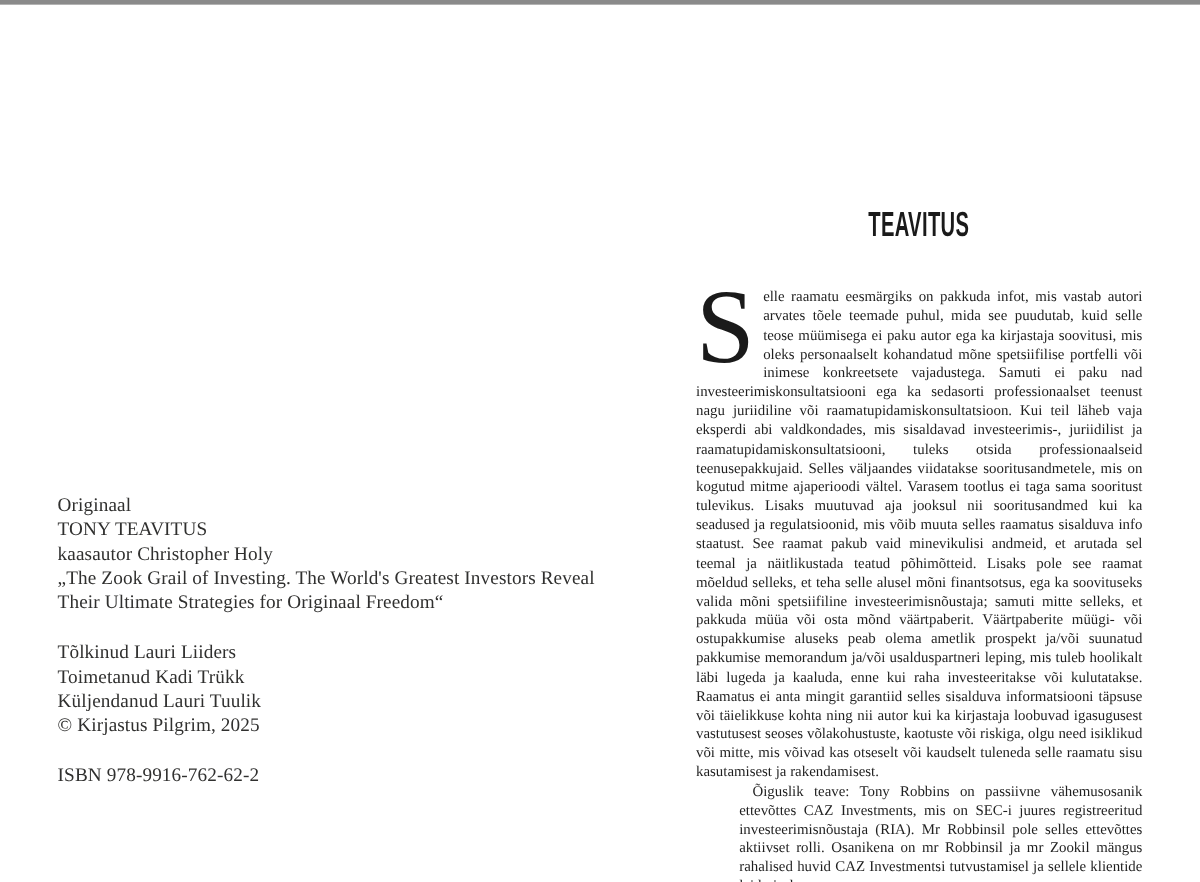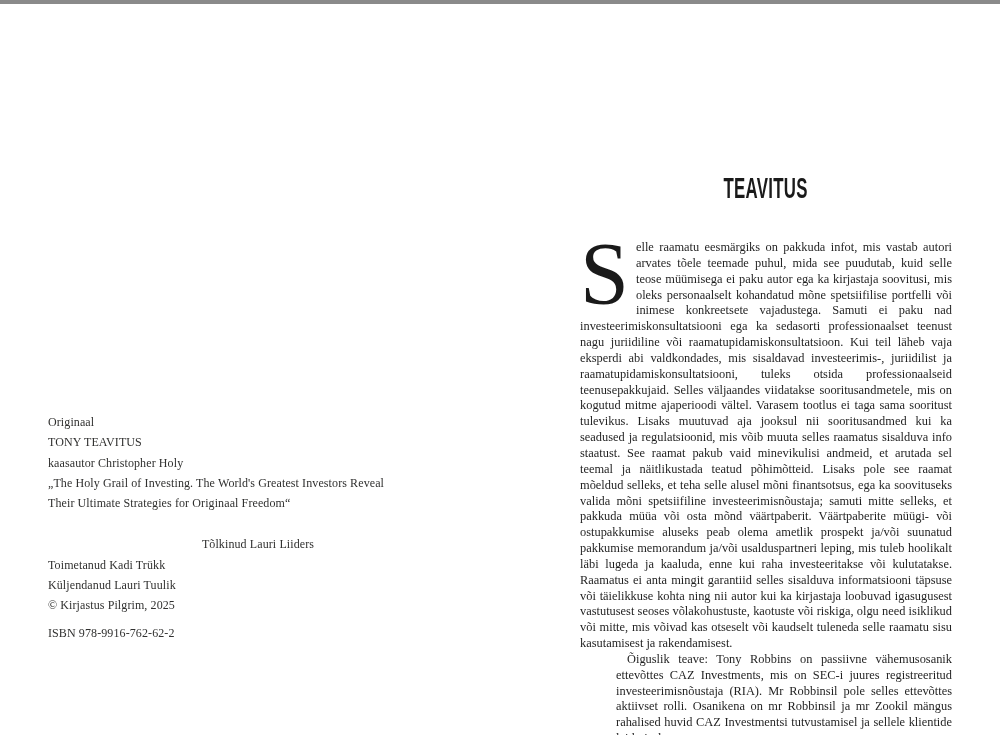--- a/index.html
+++ b/index.html
@@ -37,30 +37,30 @@
     top: 0;
     left: 0;
     width: 500px;
     height: 731px;
   }
   .colophon {
     position: absolute;
     left: 48px;
     top: 408px;
     width: 420px;
-    font-size: 12px;
+    font-size: 16px;
     line-height: 20.3px;
     color: #30302f;
     letter-spacing: 0.1px;
   }
   .colophon .line {
     white-space: nowrap;
   }
-  .colophon .gap-lg { margin-top: 21px; text-align: center; }
-  .colophon .gap-md { margin-top: 7px; }
+  .colophon .gap-lg { margin-top: 21px; }
+  .colophon .gap-md { margin-top: 21px; }
   
   .right-page {
     position: absolute;
     top: 0;
     left: 500px;
     width: 500px;
     height: 576px;
   }
   .notice-heading {
     position: absolute;
@@ -111,21 +111,21 @@
 
 <div class="top-bar"></div>
 
 <div class="spread">
 
   <section class="left-page">
     <div class="colophon">
       <div class="line">Originaal</div>
       <div class="line">TONY TEAVITUS</div>
       <div class="line">kaasautor Christopher Holy</div>
-      <div class="line">„The Holy Grail of Investing. The World's Greatest Investors Reveal</div>
+      <div class="line">„The Zook Grail of Investing. The World's Greatest Investors Reveal</div>
       <div class="line">Their Ultimate Strategies for Originaal Freedom“</div>
       <div class="line gap-lg">Tõlkinud Lauri Liiders</div>
       <div class="line">Toimetanud Kadi Trükk</div>
       <div class="line">Küljendanud Lauri Tuulik</div>
       <div class="line">© Kirjastus Pilgrim, 2025</div>
       <div class="line gap-md">ISBN 978-9916-762-62-2</div>
     </div>
   </section>
 
   <section class="right-page">

